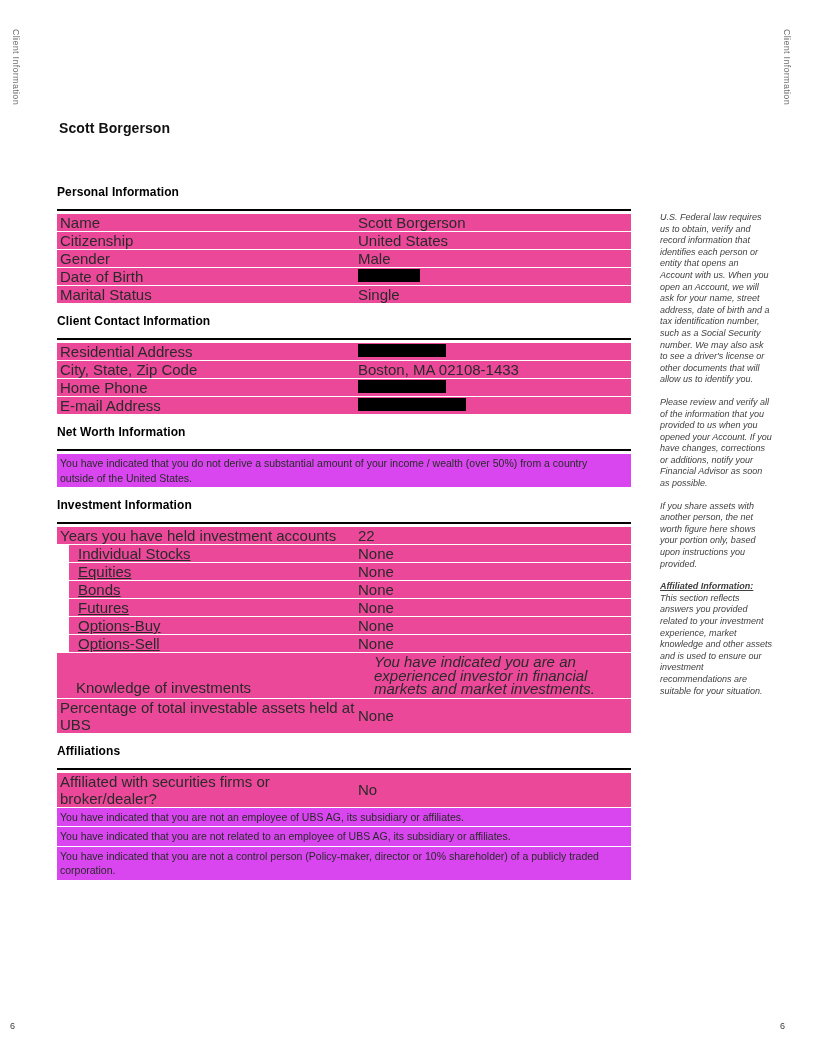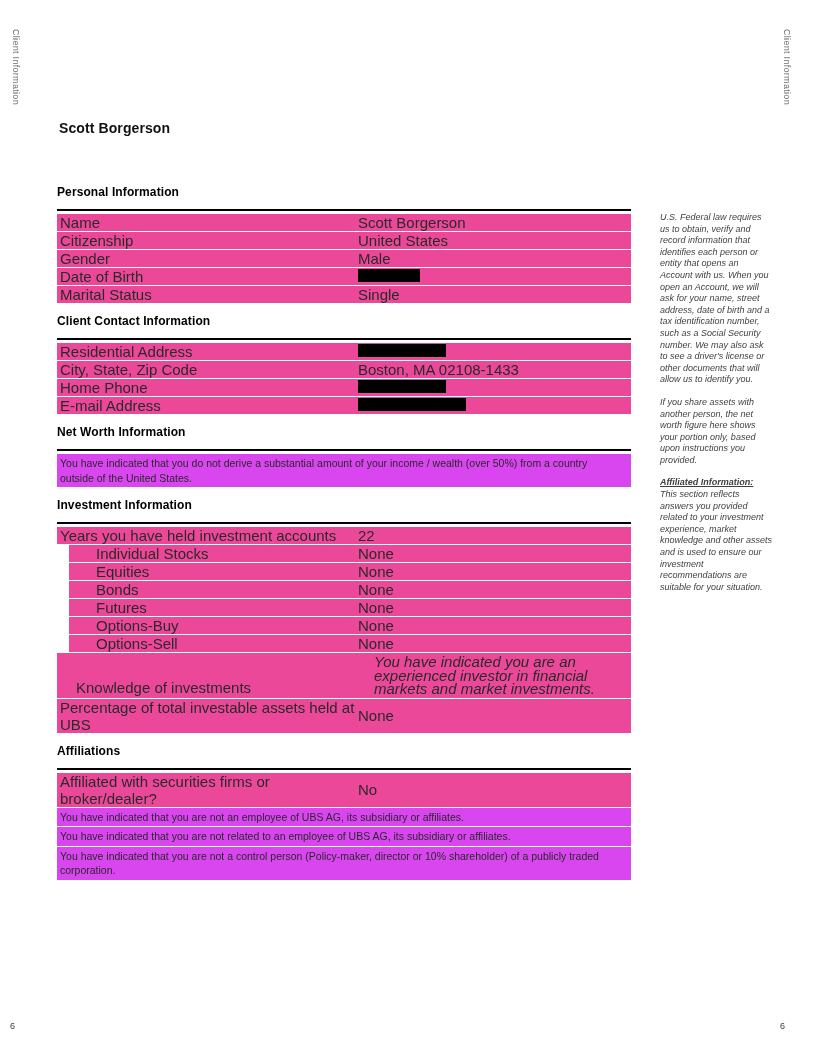--- a/index.html
+++ b/index.html
@@ -27,21 +27,21 @@
     margin:11px 0 3px 0; letter-spacing:0.1px;
   }
   .section:first-child .section-heading { margin-top:0; }
   .row {
     background:#ec4899; min-height:17px; margin-bottom:1px;
     display:flex; align-items:center; font-size:15px; color:#2a2a2a;
   }
   .row .label { width:301px; flex:0 0 301px; padding-left:3px; box-sizing:border-box; }
   .row .value { flex:1; line-height:13.5px; }
   .row.indent { margin-left:12px; }
-  .row.indent .label { width:289px; flex:0 0 289px; padding-left:27px; }
+  .row.indent .label { width:289px; flex:0 0 289px; padding-left:9px;text-decoration:underline; }
   .row.tall { align-items:flex-end; padding:2px 16px; }
   .row.tall .value { max-width:240px;font-style:italic; }
   .row-full {
     background:#d946ef; min-height:17px; margin-bottom:1px;
     display:flex; align-items:center; font-size:10.5px; color:#2a2a2a;
   }
   .row-full .text { padding:2px 16px 2px 3px; line-height:14.5px; }
   .redact { background:#000; height:13px; display:inline-block; }
   .redact.w62  { width:62px; }
   .redact.w88  { width:88px; }
@@ -175,20 +175,21 @@
       </div>
       <div class="row-full">
         <span class="text">You have indicated that you are not a control person (Policy-maker, director or 10% shareholder) of a publicly traded corporation.</span>
       </div>
     </div>
 
   </div>
 
   <div class="sidebar">
     <p>U.S. Federal law requires us to obtain, verify and record information that identifies each person or entity that opens an Account with us. When you open an Account, we will ask for your name, street address, date of birth and a tax identification number, such as a Social Security number. We may also ask to see a driver's license or other documents that will allow us to identify you.</p>
+    <p>Please review and verify all of the information that you provided to us when you opened your Account.  If you have changes, corrections or additions, notify your Financial Advisor as soon as possible.</p>
     <p>If you share assets with another person, the net worth figure here shows your portion only, based upon instructions you provided.</p>
     <p><span class="note-heading">Affiliated Information:</span><br>
       <span>This section reflects answers you provided related to your investment experience, market knowledge and other assets and is used to ensure our investment recommendations are suitable for your situation.</span></p>
   </div>
 
   <div class="page-num left">6</div>
   <div class="page-num right">6</div>
 
 </div>
 

